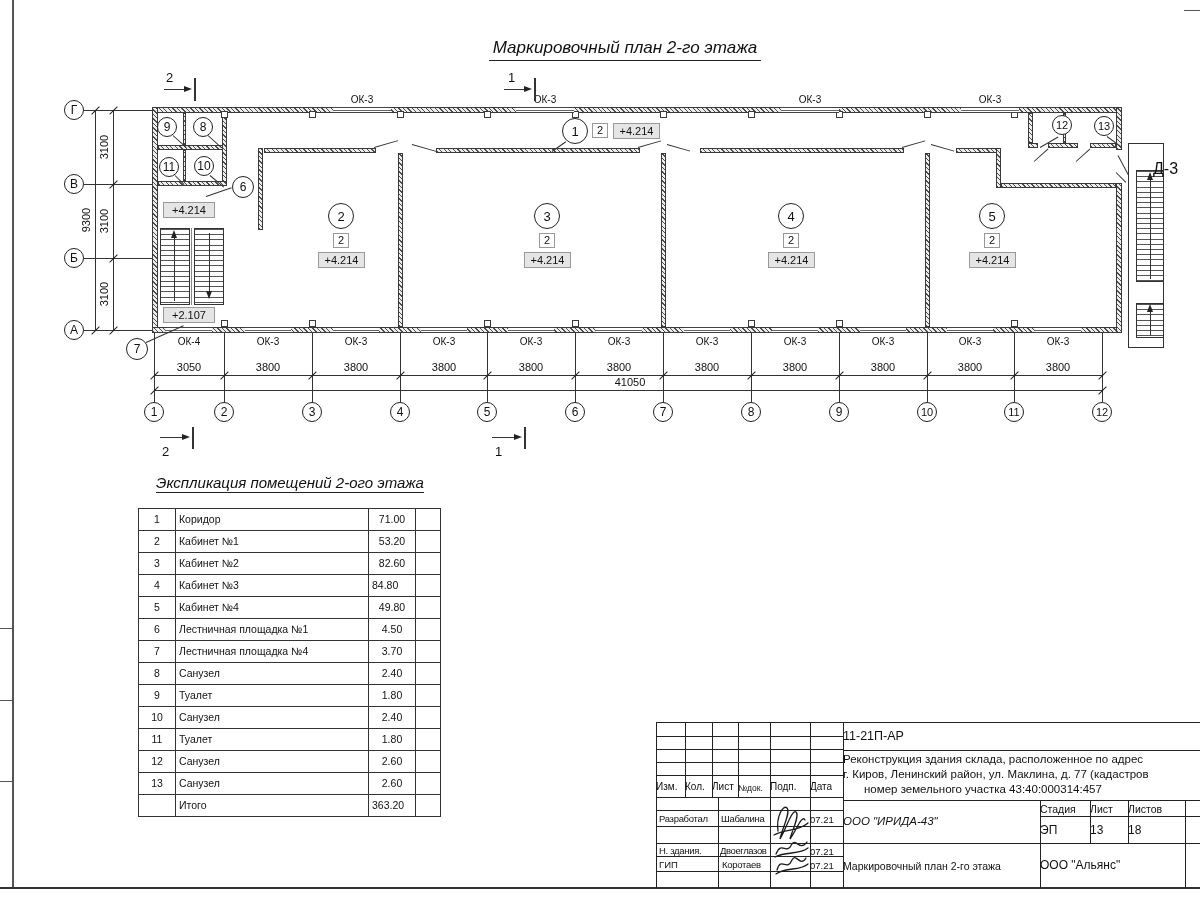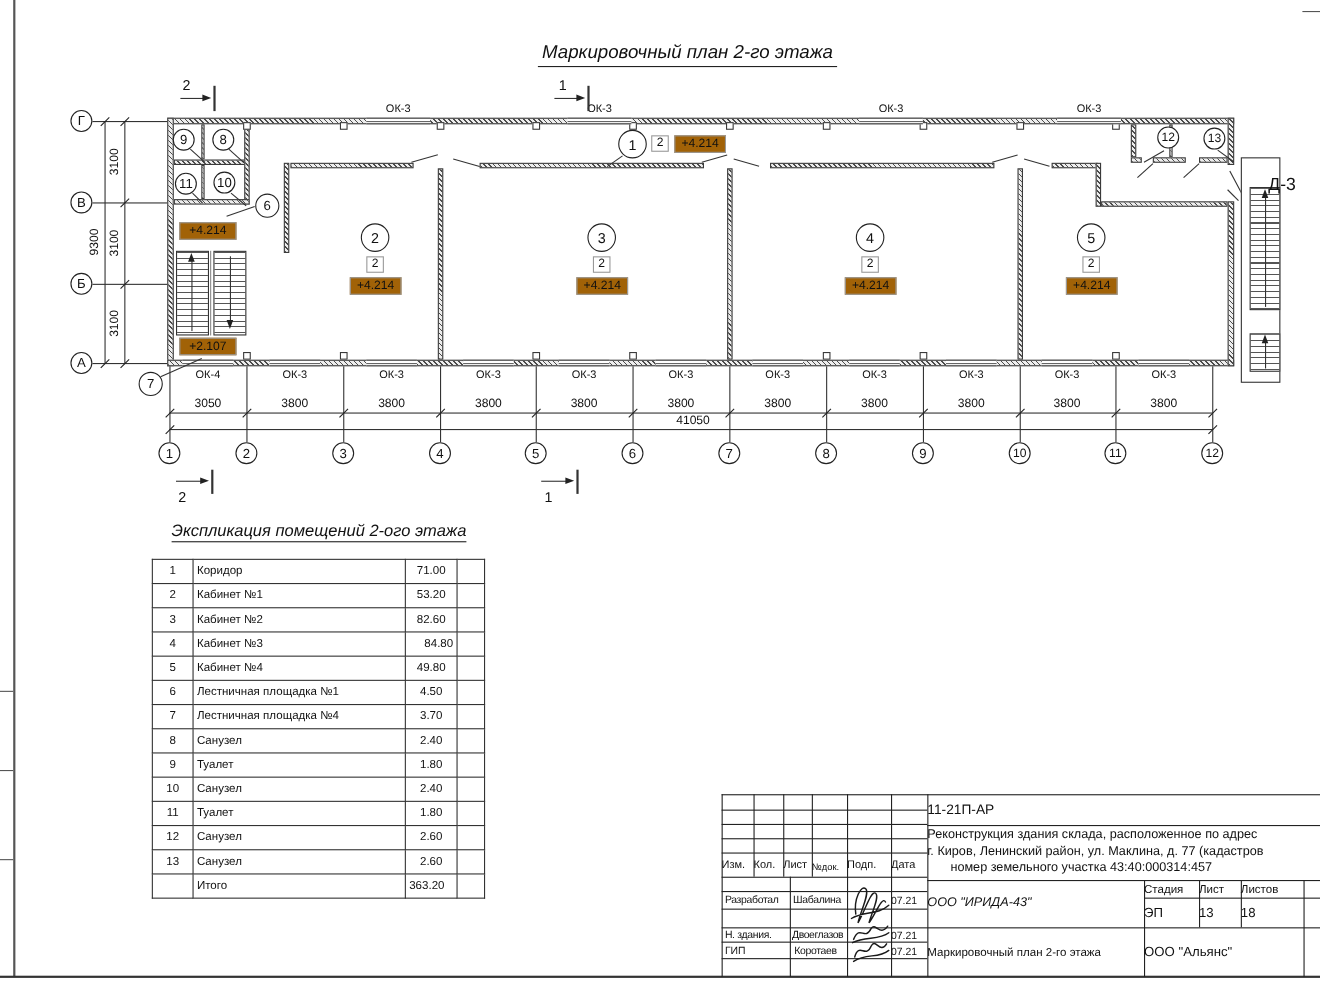--- a/index.html
+++ b/index.html
@@ -11,21 +11,21 @@
   .win{position:absolute;box-sizing:border-box;height:6px;border-top:1px solid #444;border-bottom:1px solid #444;
        background:#fff linear-gradient(#666,#666) center/100% 1px no-repeat}
   .sq{position:absolute;width:7px;height:7px;box-sizing:border-box;border:1px solid #3a3a3a;background:#fff}
   .hl{position:absolute;height:1px;background:#333}
   .vl{position:absolute;width:1px;background:#333}
   .lead{position:absolute;height:1px;background:#333;transform-origin:left center}
   .tick{position:absolute;width:11px;height:1px;background:#222;transform:rotate(-45deg)}
   .circ{position:absolute;box-sizing:border-box;border:1.2px solid #222;border-radius:50%;background:#fff;
         display:flex;align-items:center;justify-content:center;font-size:12px}
   .c20{width:20px;height:20px}.c22{width:22px;height:22px}.c26{width:26px;height:26px;font-size:13px}
-  .ebox{position:absolute;box-sizing:border-box;height:16px;border:1px solid #999;background:#a16207;
+  .ebox{position:absolute;box-sizing:border-box;height:16px;border:1px solid #999;background:#e5e5e5;
         font-size:11px;text-align:center;line-height:14px;white-space:nowrap;padding:0 2px}
   .nbox{position:absolute;box-sizing:border-box;width:16px;height:15px;border:1px solid #999;background:#fff;
         font-size:11px;text-align:center;line-height:13px}
   .dt{position:absolute;font-size:11px;white-space:nowrap}
   .dtc{transform:translateX(-50%)}
   .vt{position:absolute;width:40px;text-align:center;font-size:11px;transform:rotate(-90deg)}
   .wlbl{position:absolute;font-size:10px;white-space:nowrap;transform:translateX(-50%)}
   .treads{position:absolute;box-sizing:border-box;border:1px solid #333;background-color:#fff;
         background-image:repeating-linear-gradient(to bottom,#555 0,#555 1px,transparent 1px,transparent 5.2px)}
   .tri-r{position:absolute;width:0;height:0;border-top:3.5px solid transparent;border-bottom:3.5px solid transparent;border-left:8px solid #222}
@@ -312,21 +312,21 @@
       </tr>
   <tr>
         <td style="text-align:center">3</td>
         <td>Кабинет №2</td>
         <td style="text-align:center">82.60</td>
         <td></td>
       </tr>
   <tr>
         <td style="text-align:center">4</td>
         <td>Кабинет №3</td>
-        <td style="text-align:right">84.80</td>
+        <td style="text-align:left">84.80</td>
         <td></td>
       </tr>
   <tr>
         <td style="text-align:center">5</td>
         <td>Кабинет №4</td>
         <td style="text-align:center">49.80</td>
         <td></td>
       </tr>
   <tr>
         <td style="text-align:center">6</td>

